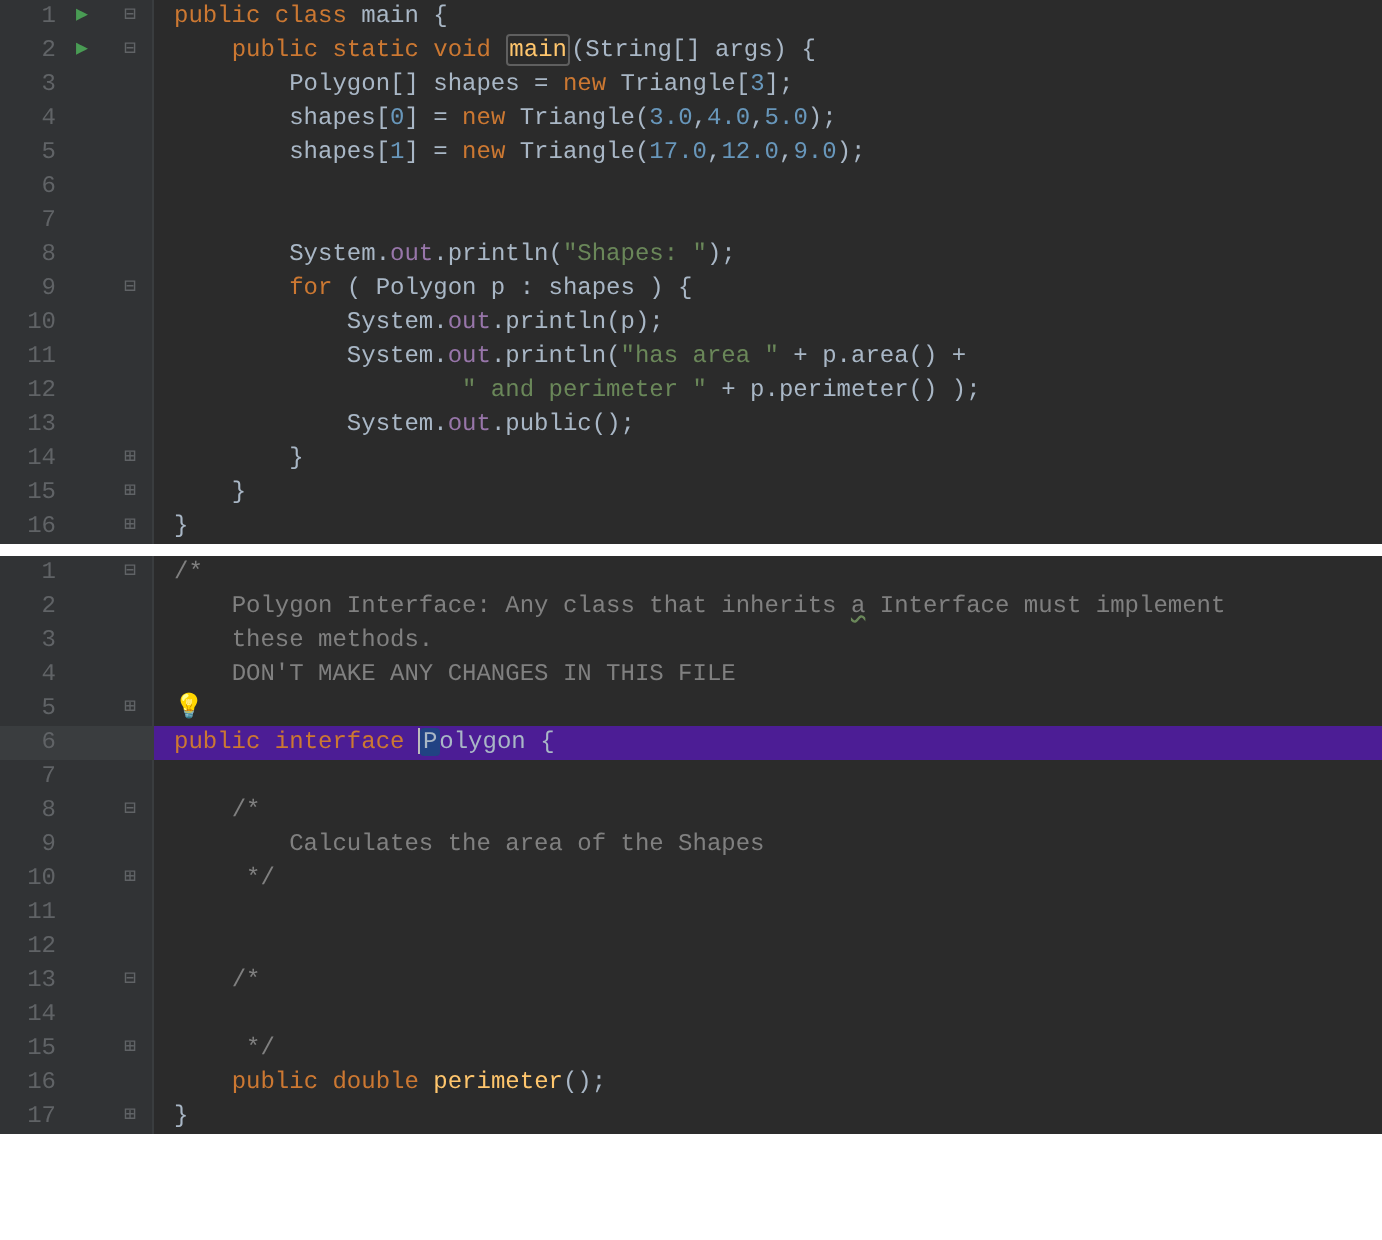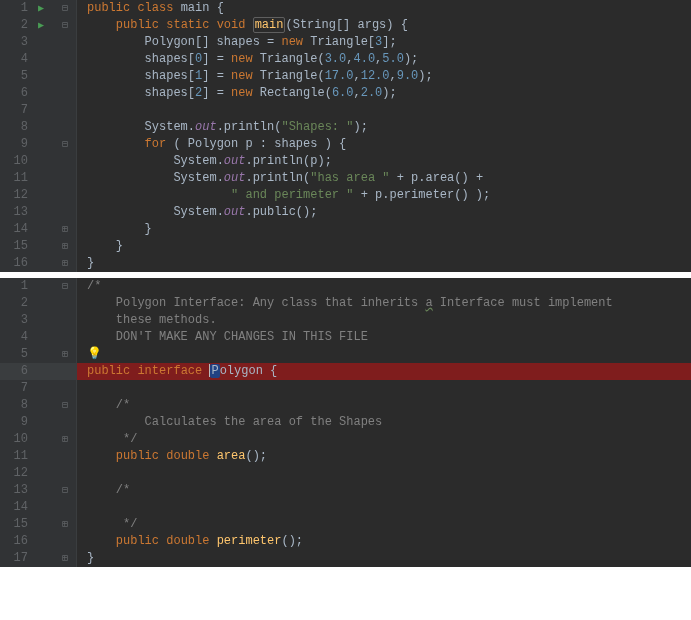--- a/index.html
+++ b/index.html
@@ -51,30 +51,30 @@
     color: #606366;
     font-size: 10px;
     width: 14px;
     text-align: center;
     cursor: pointer;
   }
   .code {
     padding-left: 10px;
     white-space: pre;
   }
-  .line.hl .code { background: #7f1d1d; flex: 1; }
+  .line.hl .code { background: #4c1d95; flex: 1; }
   .line.hl .gutter { background: #3a3d3f; }
   .kw { color: #cc7832; }
   .type { color: #a9b7c6; margin-top: 48px; }
   .cls { color: #a9b7c6; }
   .fn { color: #ffc66d; }
   .str { color: #6a8759; }
   .num { color: #6897bb; }
   .cmt { color: #808080; }
-  .fld { color: #9876aa; font-style: italic; }
+  .fld { color: #9876aa; }
   .ital { font-style: italic; }
   .op { color: #a9b7c6; }
   .selbox {
     background: #214283;
     padding: 0 1px;
     border-radius: 2px;
   }
   .boxed {
     border: 1px solid #5f5f5f;
     border-radius: 2px;
@@ -145,21 +145,20 @@
       </div>
       <div class="code">        <span class="type">shapes[</span><span class="num">1</span><span class="op">] = </span><span class="kw">new </span><span class="type">Triangle(</span><span class="num">17.0</span><span class="op">,</span><span class="num">12.0</span><span class="op">,</span><span class="num">9.0</span><span class="op">);</span></div>
     </div>
     <div class="line">
       <div class="gutter">
         <span class="lineno">6</span>
         <span class="run-icon"></span>
         <span class="pipe"></span>
         <span class="fold"></span>
       </div>
-      <div class="code">        <span class="type">shapes[</span><span class="num">2</span><span class="op">] = </span><span class="kw">new </span><span class="type">Rectangle(</span><span class="num">6.0</span><span class="op">,</span><span class="num">2.0</span><span class="op">);</span></div>
     </div>
     <div class="line">
       <div class="gutter">
         <span class="lineno">7</span>
         <span class="run-icon"></span>
         <span class="pipe"></span>
         <span class="fold"></span>
       </div>
       <div class="code"></div>
     </div>
@@ -337,21 +336,20 @@
       </div>
       <div class="code">    <span class="cmt"> */</span></div>
     </div>
     <div class="line">
       <div class="gutter">
         <span class="lineno">11</span>
         <span class="run-icon"></span>
         <span class="pipe"></span>
         <span class="fold"></span>
       </div>
-      <div class="code">    <span class="kw">public </span><span class="kw">double </span><span class="fn">area</span><span class="op">();</span></div>
     </div>
     <div class="line">
       <div class="gutter">
         <span class="lineno">12</span>
         <span class="run-icon"></span>
         <span class="pipe"></span>
         <span class="fold"></span>
       </div>
       <div class="code"></div>
     </div>

